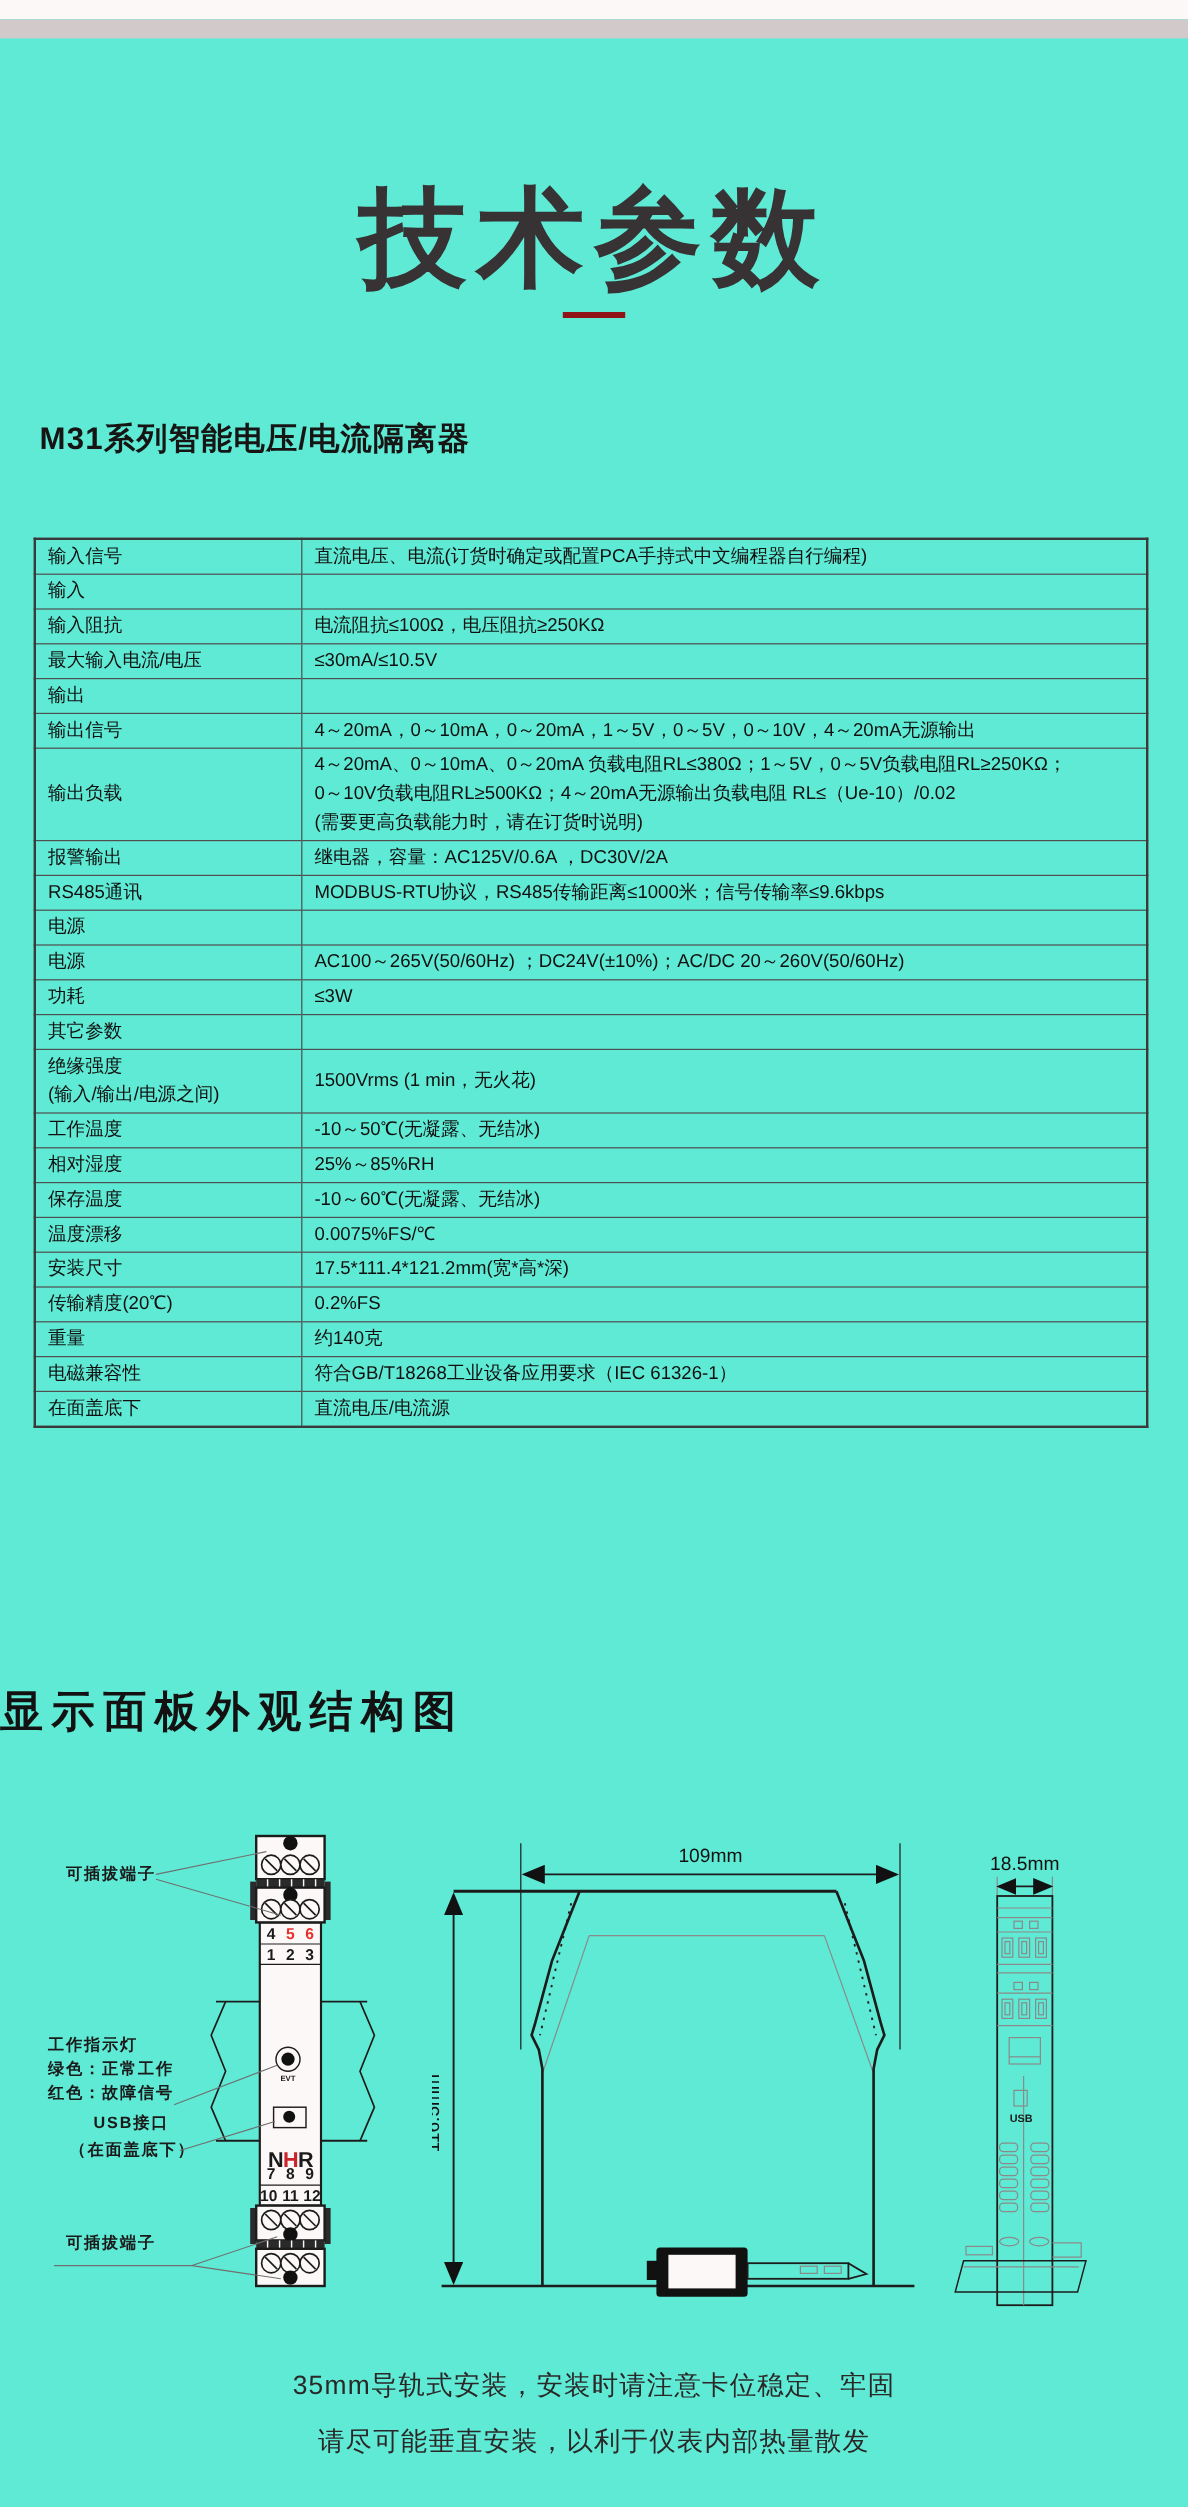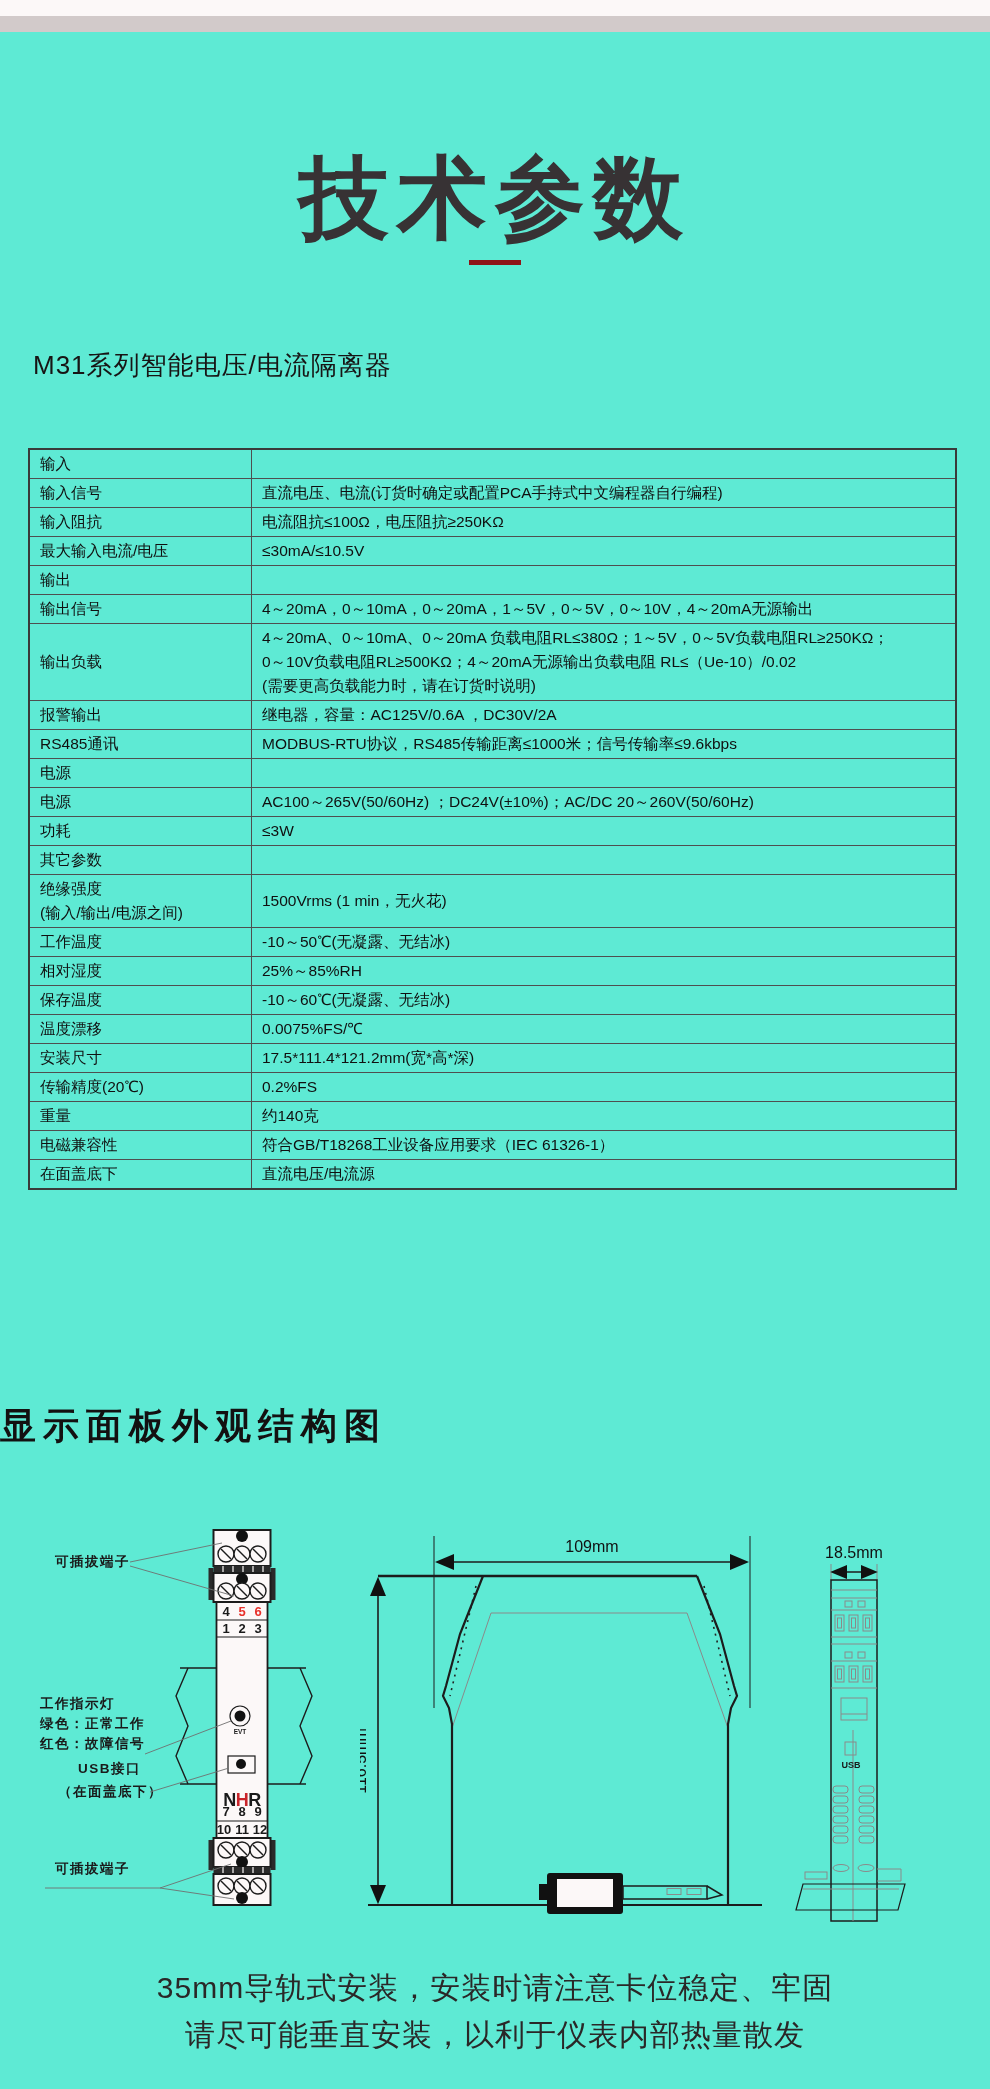--- a/index.html
+++ b/index.html
@@ -2,34 +2,34 @@
 <html><head>
 <meta charset="utf-8">
 <style>
   html,body{margin:0;padding:0;}
   body{background:#fcf8f8;font-family:"Liberation Sans",sans-serif;}
   .canvas{position:relative;width:990px;height:2089px;margin:16px auto;background:#5eead4;overflow:hidden;}
   .top-strip{position:absolute;left:0;top:0;width:990px;height:16px;background:#d2caca;}
   .page-title{position:absolute;left:0;top:62px;width:990px;text-align:center;
     font-size:90px;font-weight:800;letter-spacing:8px;color:#373234;}
   .title-divider{position:absolute;left:469px;top:244px;width:52px;height:5px;background:#8e1418;}
-  .subtitle{position:absolute;left:33px;top:332px;font-size:26px;font-weight:400;color:#171414;letter-spacing:1px;}
+  .subtitle{position:absolute;left:33px;top:332px;font-size:26px;font-weight:700;color:#171414;letter-spacing:1px;}
   table.spec{position:absolute;left:28px;top:432px;width:929px;border-collapse:collapse;
     border:2px solid #3a3a3a;table-layout:fixed;}
   table.spec td{border:1px solid #4f4f4f;padding:2px 8px 2px 10px;font-size:15.5px;line-height:24px;
     color:#101010;vertical-align:middle;word-break:break-all;}
   table.spec td.lbl{width:203px;}
   .section-title{position:absolute;left:0;top:1386px;width:990px;
     font-size:36px;font-weight:800;letter-spacing:7px;color:#131111;}
   .diagram{position:absolute;}
   .d-left{left:30px;top:1500px;}
   .d-mid{left:360px;top:1480px;}
   .d-right{left:795px;top:1490px;}
   .footer-note{position:absolute;left:0;top:1948px;width:990px;text-align:center;
-    font-size:30px;line-height:47px;color:#2a2727;letter-spacing:1px;}
+    font-size:22px;line-height:47px;color:#2a2727;letter-spacing:1px;}
   
   .ln{stroke:#1c1c1c;fill:none;}
   .thin{stroke:#8a8a8a;stroke-width:1;fill:none;}
   .white{fill:#fcf8f8;}
   svg text{font-family:"Liberation Sans",sans-serif;fill:#1a1a1a;}
   .cjk-label{font-size:13.5px;font-weight:700;letter-spacing:1.5px;}
   .num{font-size:13px;font-weight:700;}
   .t-red{fill:#e8302a;}
   .b-red{fill:#c9252b;}
   .dim-txt{font-size:16px;fill:#111;}
@@ -45,31 +45,31 @@
 
   <h1 class="page-title">技术参数</h1>
   <div class="title-divider"></div>
 
   <div class="subtitle">M31系列智能电压/电流隔离器</div>
 
   <table class="spec">
     <tbody>
         <tr>
           <td class="lbl">
+            <div>输入信号</div>
+          </td>
+          <td>
+            <div>直流电压、电流(订货时确定或配置PCA手持式中文编程器自行编程)</div>
+          </td>
+        </tr>
+        <tr>
+          <td class="lbl">
             <div>输入</div>
           </td>
           <td>&nbsp;</td>
-        </tr>
-        <tr>
-          <td class="lbl">
-            <div>输入信号</div>
-          </td>
-          <td>
-            <div>直流电压、电流(订货时确定或配置PCA手持式中文编程器自行编程)</div>
-          </td>
         </tr>
         <tr>
           <td class="lbl">
             <div>输入阻抗</div>
           </td>
           <td>
             <div>电流阻抗≤100Ω，电压阻抗≥250KΩ</div>
           </td>
         </tr>
         <tr>

